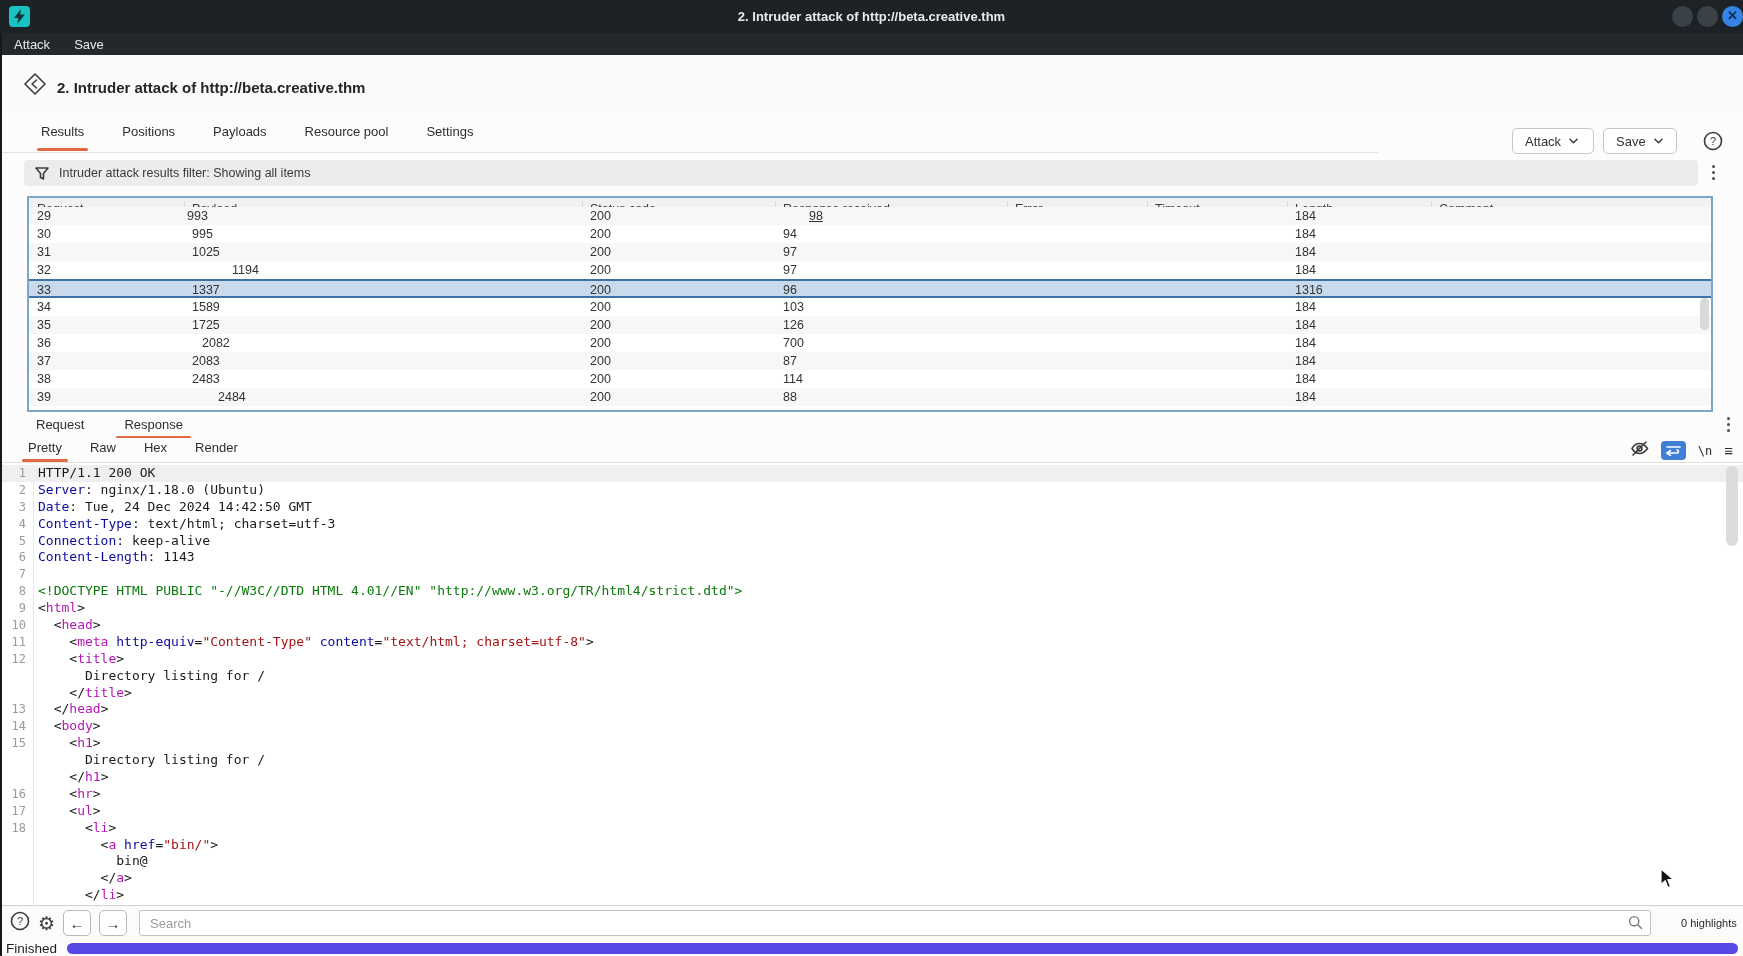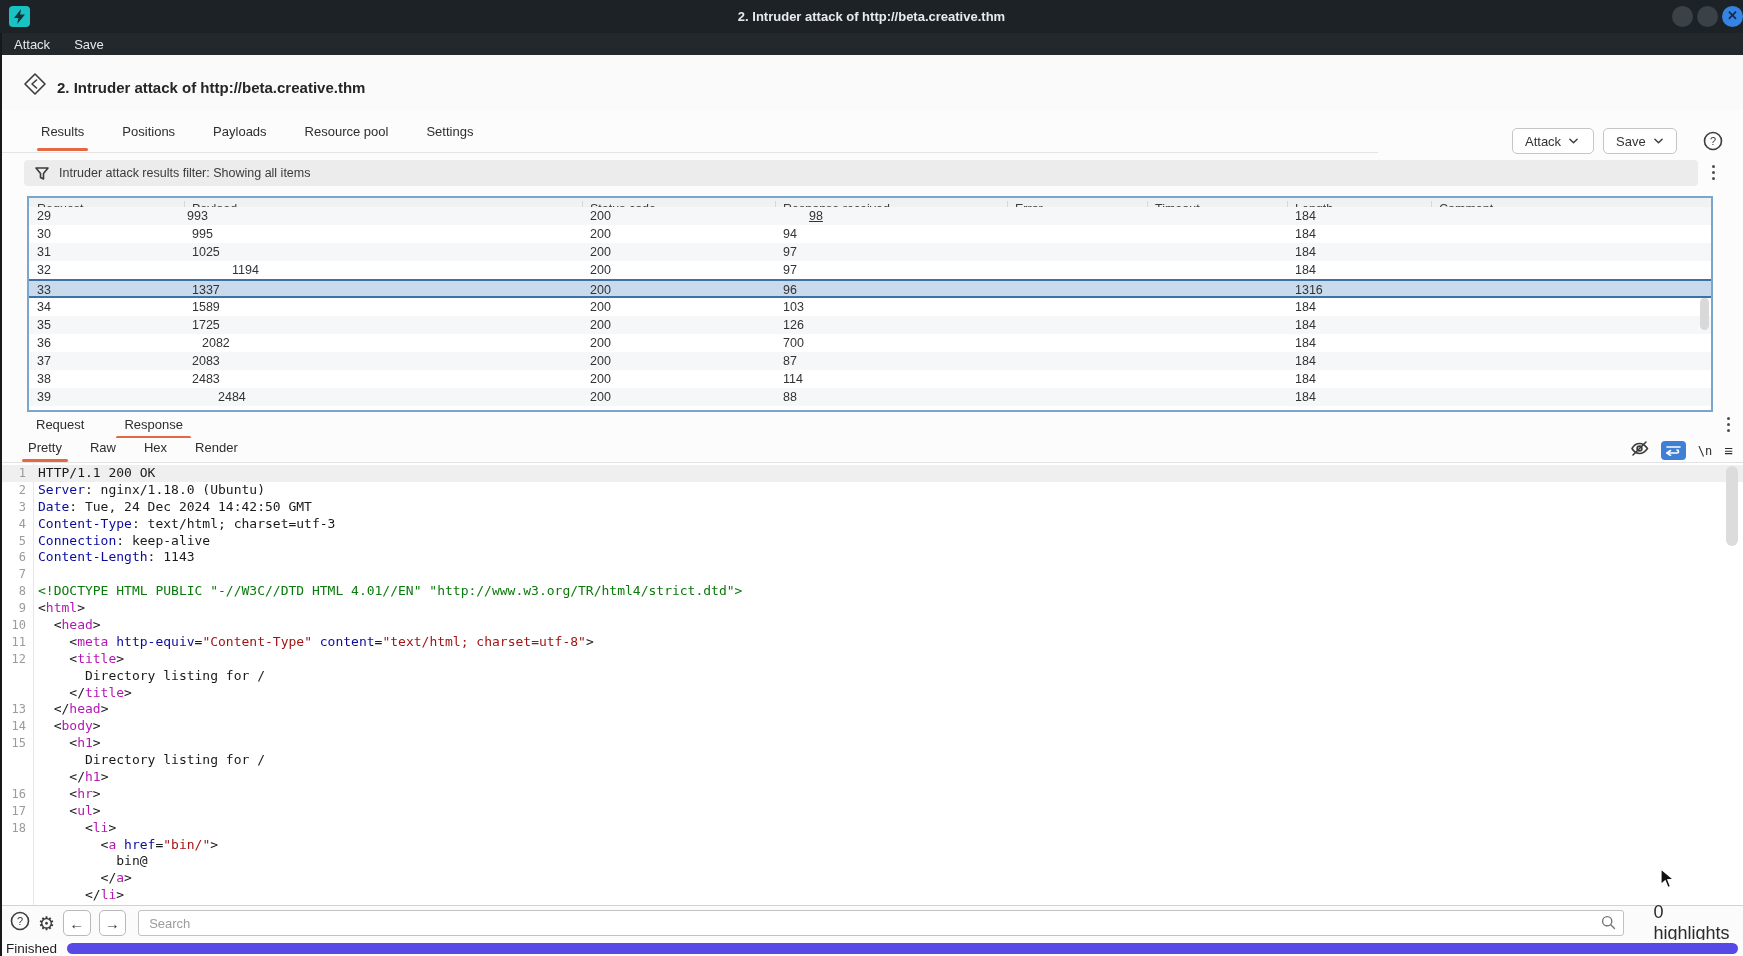--- a/index.html
+++ b/index.html
@@ -76,21 +76,21 @@
   .c-k { color:#1a1a1a; } .c-b { color:#0b0b9e; } .c-m { color:#b517b5; } .c-r { color:#a31515; } .c-g { color:#0a7a0a; }
   .escroll { position:absolute; right:5px; top:3px; width:12px; height:80px; background:#dcdcdc; border-radius:6px; }
 
   
   .searchrow { left:0; top:905px; width:1743px; height:35px; background:#fbfbfb; border-top:1px solid #d2d2d2; display:flex; align-items:center; gap:8px; padding-left:10px; }
   .sq-btn { width:28px; height:26px; border:1px solid #b9b9b9; border-radius:5px; background:#fff; font-size:15px; color:#333; display:flex; align-items:center; justify-content:center; }
   .search-wrap { position:relative; width:1512px; height:26px; margin-left:4px; }
   .search-input { width:100%; height:100%; border:1px solid #c2c2c2; border-radius:3px; font-size:13px; color:#333; padding:0 30px 0 10px; background:#fff; font-family:"Liberation Sans", sans-serif; }
   .search-input::placeholder { color:#9c9c9c; }
   .mag { position:absolute; right:8px; top:5px; }
-  .hl-count { font-size:18px; color:#2b2b2b; margin-left:22px; }
+  .hl-count { font-size:11px; color:#2b2b2b; margin-left:22px; }
 
   
   .statusbar { left:0; top:940px; width:1743px; height:16px; background:#fcfcfc; }
   .finished { position:absolute; left:6px; top:1px; font-size:13.5px; color:#1d1d1d; }
   .progress { position:absolute; left:67px; top:3px; width:1671px; height:11px; border-radius:6px; background:#5649e6; }
 
   .icon-stroke { stroke:#3c3c3c; fill:none; stroke-width:1.6; stroke-linecap:round; stroke-linejoin:round; }
   .cursor { position:absolute; left:1660px; top:868px; z-index:99; }
 </style>
 </head>

